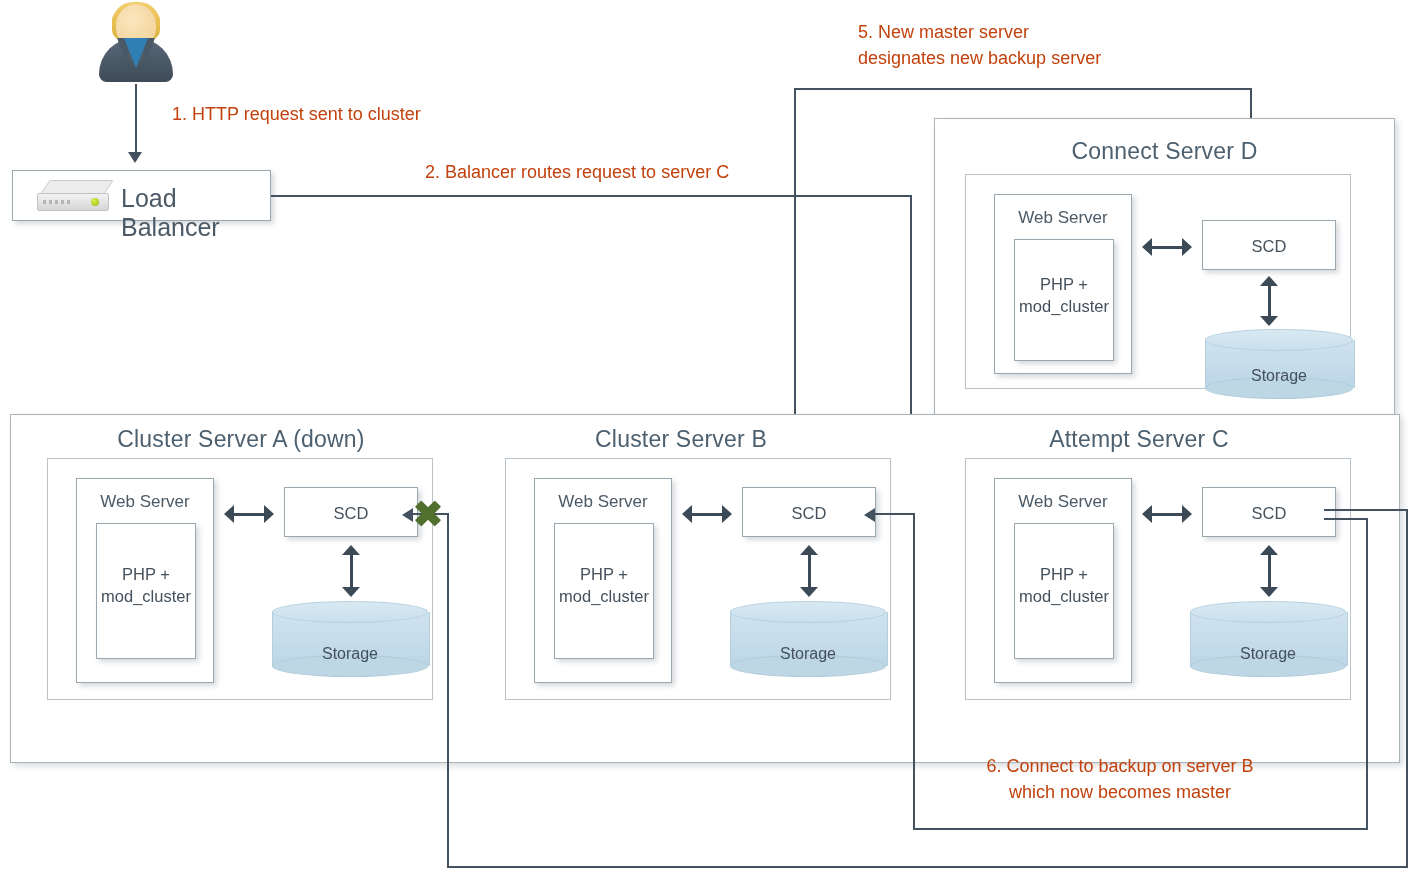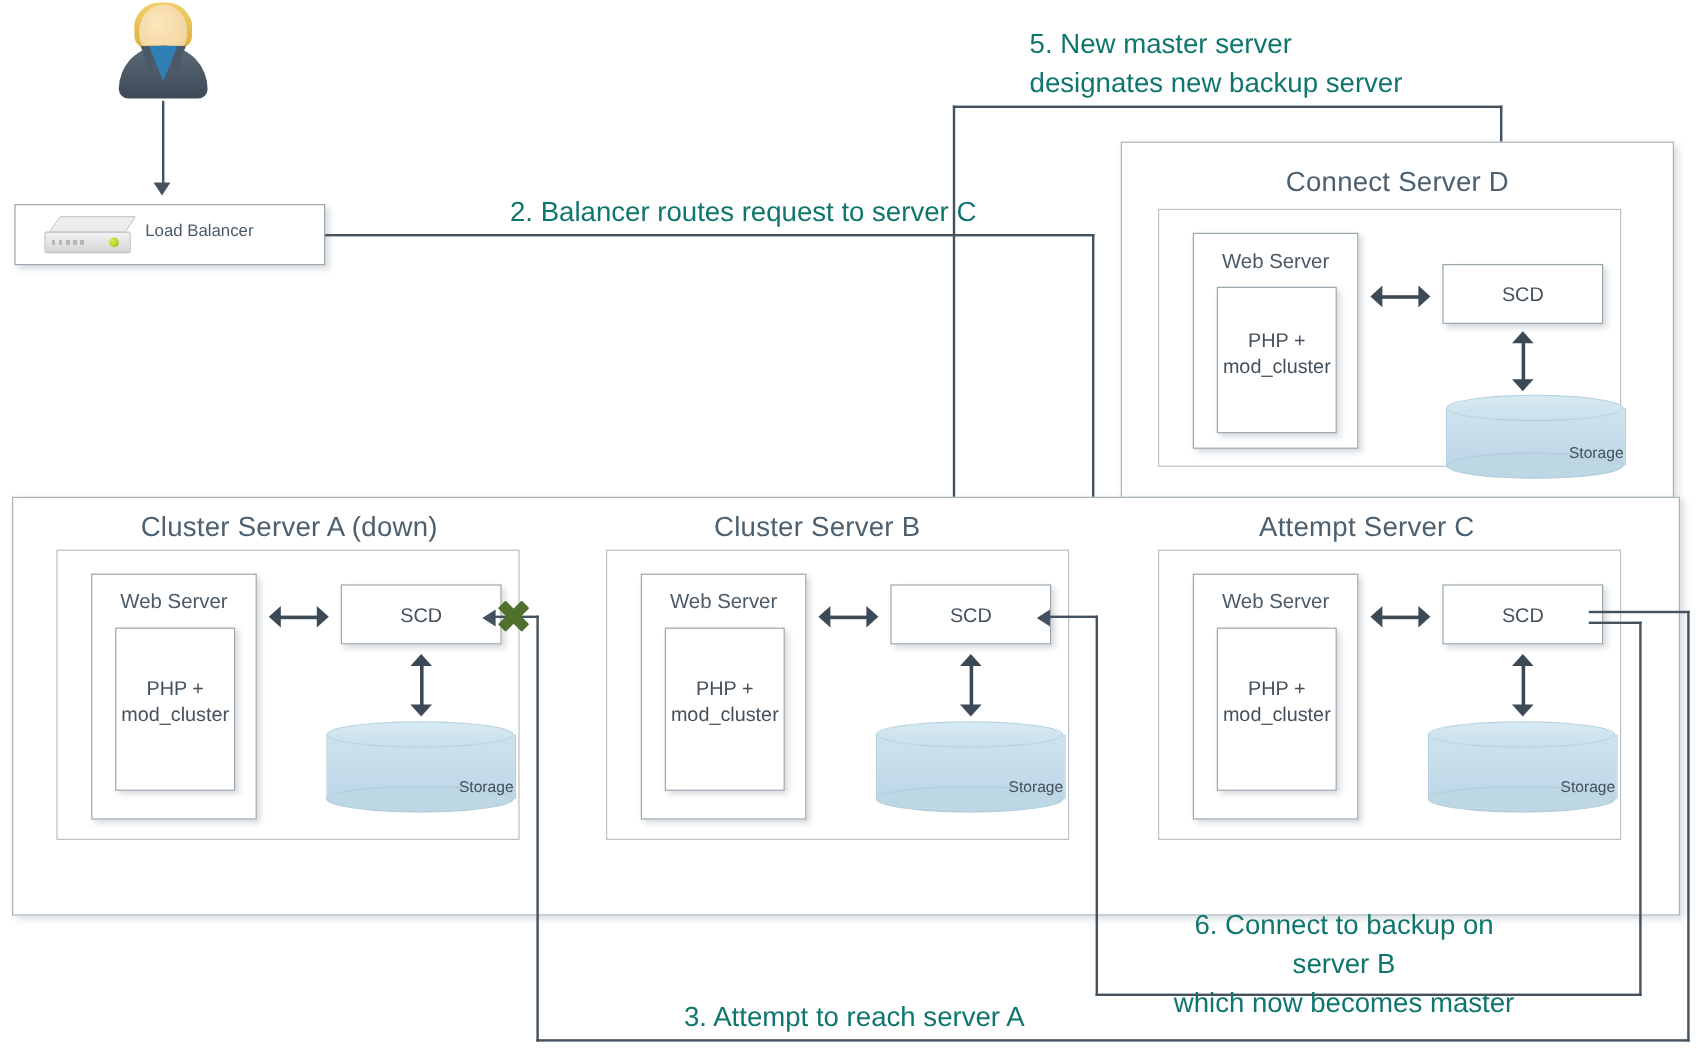--- a/index.html
+++ b/index.html
@@ -25,22 +25,22 @@
   
   .cyl{position:absolute;}
   .cyl .body{position:absolute;left:0;top:11px;width:100%;height:calc(100% - 22px);
         background:linear-gradient(to bottom,#cfe3ee 0%,#c5dcea 55%,#bcd6e6 100%);
         border-left:1px solid #b3cfdd;border-right:1px solid #b3cfdd;}
   .cyl .top{position:absolute;left:0;top:0;width:100%;height:22px;border-radius:50%;
         background:linear-gradient(to bottom,#d8e9f2,#c9e0ec);border:1px solid #b6d2e0;
         box-sizing:border-box;}
   .cyl .bot{position:absolute;left:0;bottom:0;width:100%;height:22px;border-radius:50%;
         background:#bdd7e5;border:1px solid #b0cbda;box-sizing:border-box;}
-  .cyl .cl{position:absolute;left:0;bottom:14px;width:100%;text-align:right;
-        font-size:13px;color:#44515c;z-index:3;}
+  .cyl .cl{position:absolute;left:0;bottom:14px;width:100%;text-align:center;
+        font-size:16px;color:#44515c;z-index:3;}
   .cyl .shadow{position:absolute;left:4px;top:16px;width:100%;height:calc(100% - 22px);
         background:rgba(130,140,150,.18);border-radius:0 0 50% 50%/0 0 22px 22px;z-index:-1;}
 
   
   .ln{position:absolute;background:#44525f;}
   .lnh{height:2px;}
   .lnv{width:2px;}
   .arw{position:absolute;width:0;height:0;}
   .arw.down{border-left:7px solid transparent;border-right:7px solid transparent;
             border-top:11px solid #44525f;}
@@ -56,21 +56,21 @@
   .dbl-h .a2{position:absolute;right:0;top:0;width:0;height:0;
       border-top:9px solid transparent;border-bottom:9px solid transparent;border-left:10px solid #3c4a57;}
   .dbl-v{position:absolute;width:18px;}
   .dbl-v .bar{position:absolute;top:7px;bottom:7px;left:8px;width:3px;background:#3c4a57;}
   .dbl-v .a1{position:absolute;top:0;left:0;width:0;height:0;
       border-left:9px solid transparent;border-right:9px solid transparent;border-bottom:10px solid #3c4a57;}
   .dbl-v .a2{position:absolute;bottom:0;left:0;width:0;height:0;
       border-left:9px solid transparent;border-right:9px solid transparent;border-top:10px solid #3c4a57;}
 
   
-  .cap{position:absolute;font-size:23px;color:#0f766e;line-height:1.42;white-space:pre-line;}
+  .cap{position:absolute;font-size:18px;color:#c2410c;line-height:1.42;white-space:pre-line;}
 
   
   .person{position:absolute;}
   .person .head{position:absolute;left:22px;top:2px;width:40px;height:44px;border-radius:50% 50% 46% 46%;
       background:radial-gradient(circle at 40% 35%,#fbe6bd,#f0cf93);}
   .person .hair{position:absolute;left:18px;top:0px;width:48px;height:30px;border-radius:24px 24px 10px 10px;
       background:linear-gradient(to bottom,#f2cf6e,#e0b643);}
   .person .hairL{position:absolute;left:18px;top:10px;width:12px;height:28px;border-radius:8px 0 0 10px;
       background:linear-gradient(to bottom,#edc85f,#dcb13f);}
   .person .hairR{position:absolute;left:54px;top:10px;width:12px;height:28px;border-radius:0 8px 10px 0;
@@ -89,21 +89,21 @@
   .lbicon .top{position:absolute;left:8px;top:0;width:64px;height:14px;background:#ededed;
       transform:skewX(-34deg);border:1px solid #c9c9c9;box-sizing:border-box;border-radius:2px;}
   .lbicon .front{position:absolute;left:0;top:13px;width:72px;height:18px;
       background:linear-gradient(to bottom,#f3f3f3,#d5d5d5);border:1px solid #c2c2c2;
       box-sizing:border-box;border-radius:2px;}
   .lbicon .dots{position:absolute;left:6px;top:20px;width:30px;height:4px;
       background:repeating-linear-gradient(to right,#b5b5b5 0 3px,transparent 3px 6px);}
   .lbicon .led{position:absolute;left:54px;top:18px;width:8px;height:8px;border-radius:50%;
       background:radial-gradient(circle at 35% 35%,#dcf04a,#93ba15);}
 
-  .lb-label{position:absolute;font-size:14px;color:#4b5a66;}
+  .lb-label{position:absolute;font-size:25px;color:#4b5a66;}
 
   
   .xmark{position:absolute;}
   .xmark i{position:absolute;left:0;top:9px;width:28px;height:9px;background:#51702e;border-radius:1px;}
   .xmark i.a{transform:rotate(45deg);}
   .xmark i.b{transform:rotate(-45deg);}
 </style>
 </head>
 <body>
 
@@ -116,20 +116,21 @@
     <div class="head"></div>
     <div class="body"></div>
     <div class="collarL"></div>
       <div class="collarR"></div>
       <div class="shirt"></div>
   </div>
 
   <div class="ln lnv" style="left:135px;top:84px;height:72px;"></div>
   <div class="arw down" style="left:128px;top:152px;"></div>
 
+  <div class="cap" style="left:172px;top:102px;">1. HTTP request sent to cluster</div>
 
   <div class="panel" style="left:12px;top:170px;width:259px;height:51px;">
     <div class="lbicon" style="left:24px;top:9px;width:80px;height:32px;">
       <div class="top"></div>
         <div class="front"></div>
         <div class="dots"></div>
         <div class="led"></div>
     </div>
     <div class="lb-label" style="left:108px;top:13px;">Load Balancer</div>
   </div>
@@ -289,21 +290,20 @@
   <div class="ln lnh" style="left:1324px;top:509px;width:84px;"></div>
   <div class="ln lnv" style="left:1406px;top:509px;height:359px;"></div>
   <div class="ln lnh" style="left:447px;top:866px;width:961px;"></div>
   <div class="ln lnv" style="left:447px;top:513px;height:355px;"></div>
   <div class="ln lnh" style="left:410px;top:513px;width:39px;"></div>
   <div class="arw left" style="left:402px;top:508px;"></div>
   <div class="xmark" style="left:414px;top:500px;width:28px;height:28px;">
       <i class="a"></i>
       <i class="b"></i>
     </div>
-  <div class="cap" style="left:570px;top:831px;">3. Attempt to reach server A</div>
 
   <div class="ln lnh" style="left:1324px;top:518px;width:44px;"></div>
   <div class="ln lnv" style="left:1366px;top:518px;height:312px;"></div>
   <div class="ln lnh" style="left:913px;top:828px;width:455px;"></div>
   <div class="ln lnv" style="left:913px;top:513px;height:317px;"></div>
   <div class="ln lnh" style="left:872px;top:513px;width:43px;"></div>
   <div class="arw left" style="left:864px;top:508px;"></div>
   <div class="cap" style="left:975px;top:754px;text-align:center;width:290px;">6. Connect to backup on server B
 which now becomes master</div>
 

